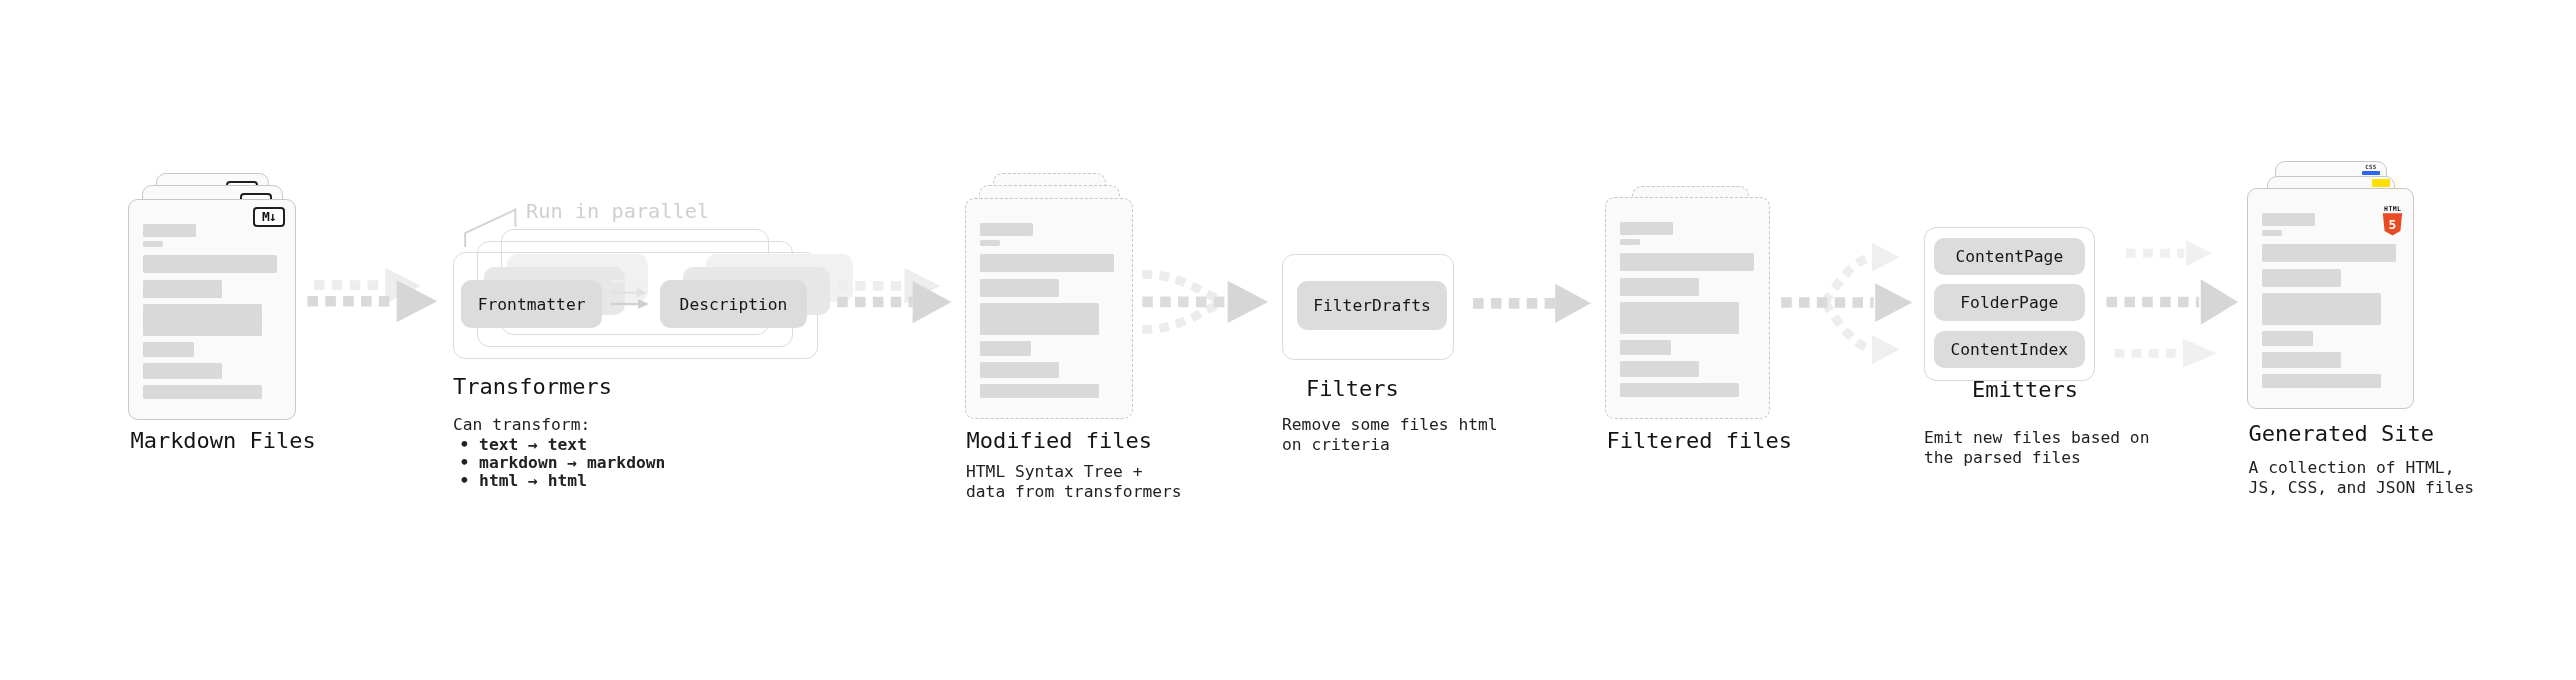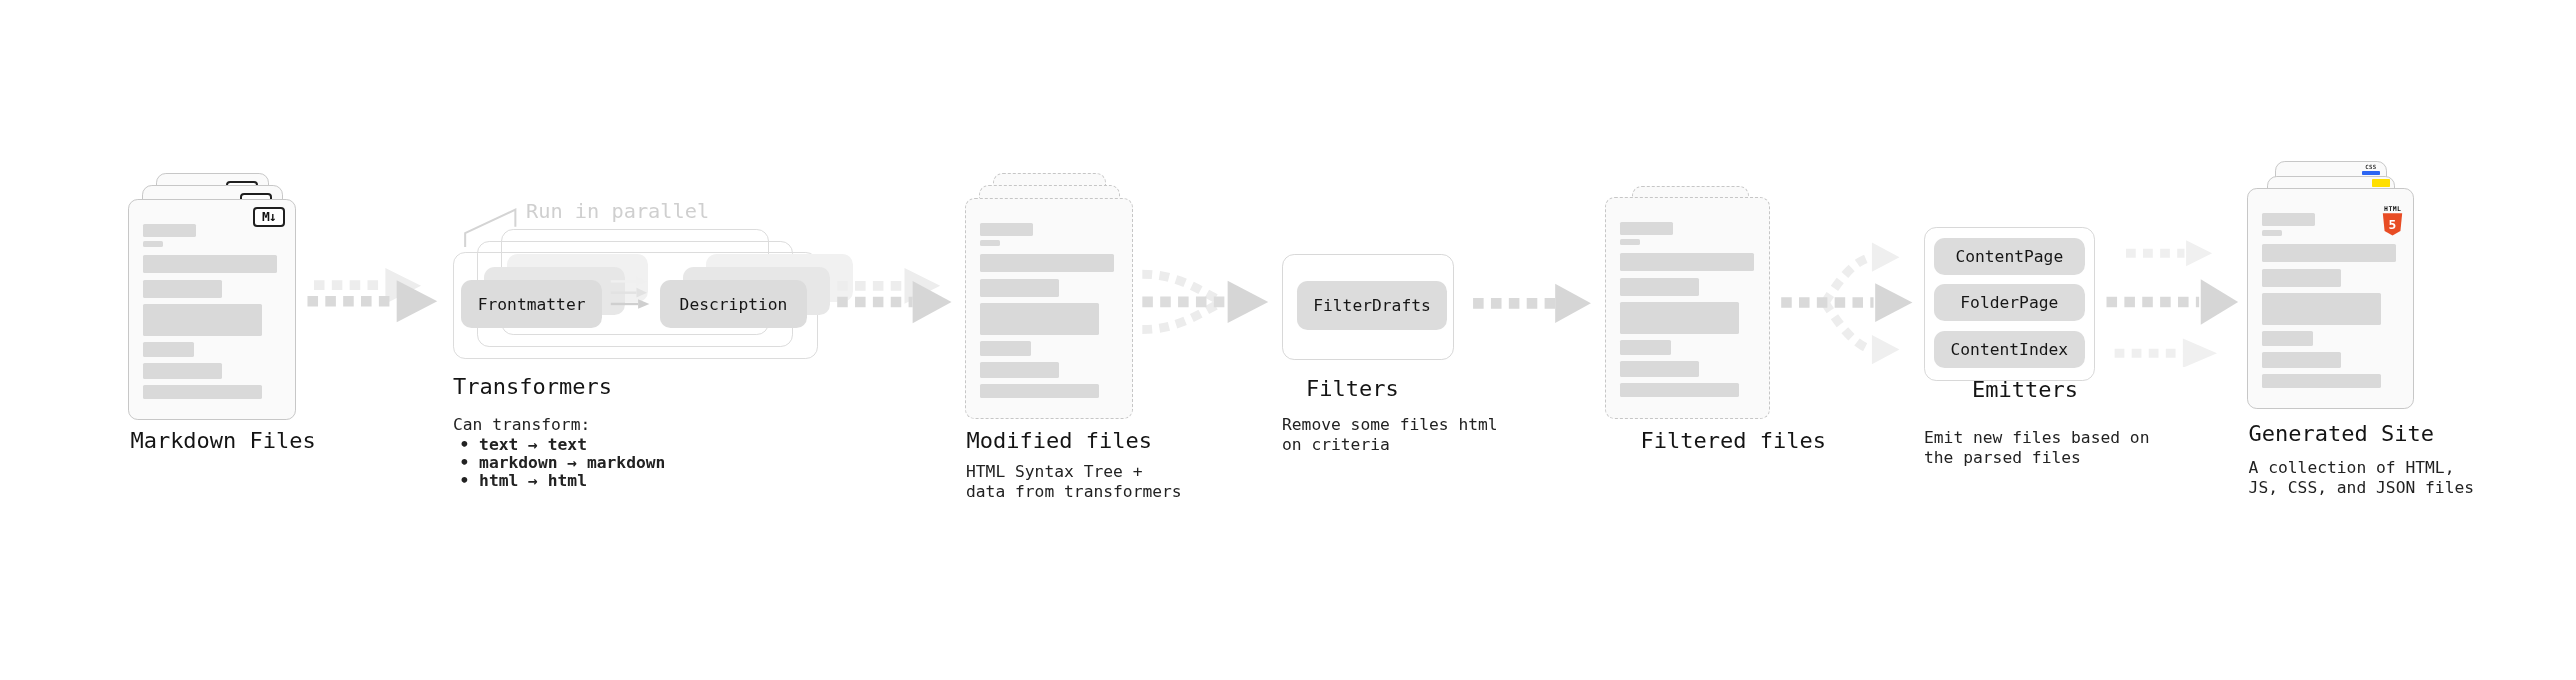--- a/index.html
+++ b/index.html
@@ -181,21 +181,21 @@
     <div class="doc dashed" style="left:0; top:36px; width:165px; height:222px;">
         <div class="bar" style="top: 24.4px; left: 14px; width: 53px; height: 12.2px;"></div>
         <div class="bar" style="top: 41px; left: 14px; width: 19.5px; height: 5.7px;"></div>
         <div class="bar" style="top: 55px; left: 14px; width: 134px; height: 18px;"></div>
         <div class="bar" style="top: 80px; left: 14px; width: 79px; height: 18px;"></div>
         <div class="bar" style="top: 104px; left: 14px; width: 119px; height: 32px;"></div>
         <div class="bar" style="top: 142px; left: 14px; width: 51px; height: 14.6px;"></div>
         <div class="bar" style="top: 163px; left: 14px; width: 79px; height: 16.3px;"></div>
         <div class="bar" style="top: 185px; left: 14px; width: 119px; height: 14px;"></div>
       </div>
-    <div class="stage-label" style="left:1.6px; top:267px;margin-left:34px;">Filtered files</div>
+    <div class="stage-label" style="left:1.6px; top:267px;">Filtered files</div>
   </div>
 
   <svg class="abs" style="left:1776px; top:241px;" width="140" height="128" viewBox="0 0 172 158">
     <path d="M 60 76 C 80 45 95 26 116 20" fill="none" stroke="#ededed" stroke-width="11" stroke-dasharray="12 9"></path>
     <polygon points="118,2 118,38 152,20" fill="#efefef"></polygon>
     <path d="M 60 76 C 80 107 95 126 116 134" fill="none" stroke="#ededed" stroke-width="11" stroke-dasharray="12 9"></path>
     <polygon points="118,116 118,152 152,134" fill="#efefef"></polygon>
     <line x1="6" y1="76" x2="120" y2="76" stroke="#d9d9d9" stroke-width="13" stroke-dasharray="13 9"></line>
     <polygon points="122,52 122,100 168,76" fill="#d6d6d6"></polygon>
   </svg>

